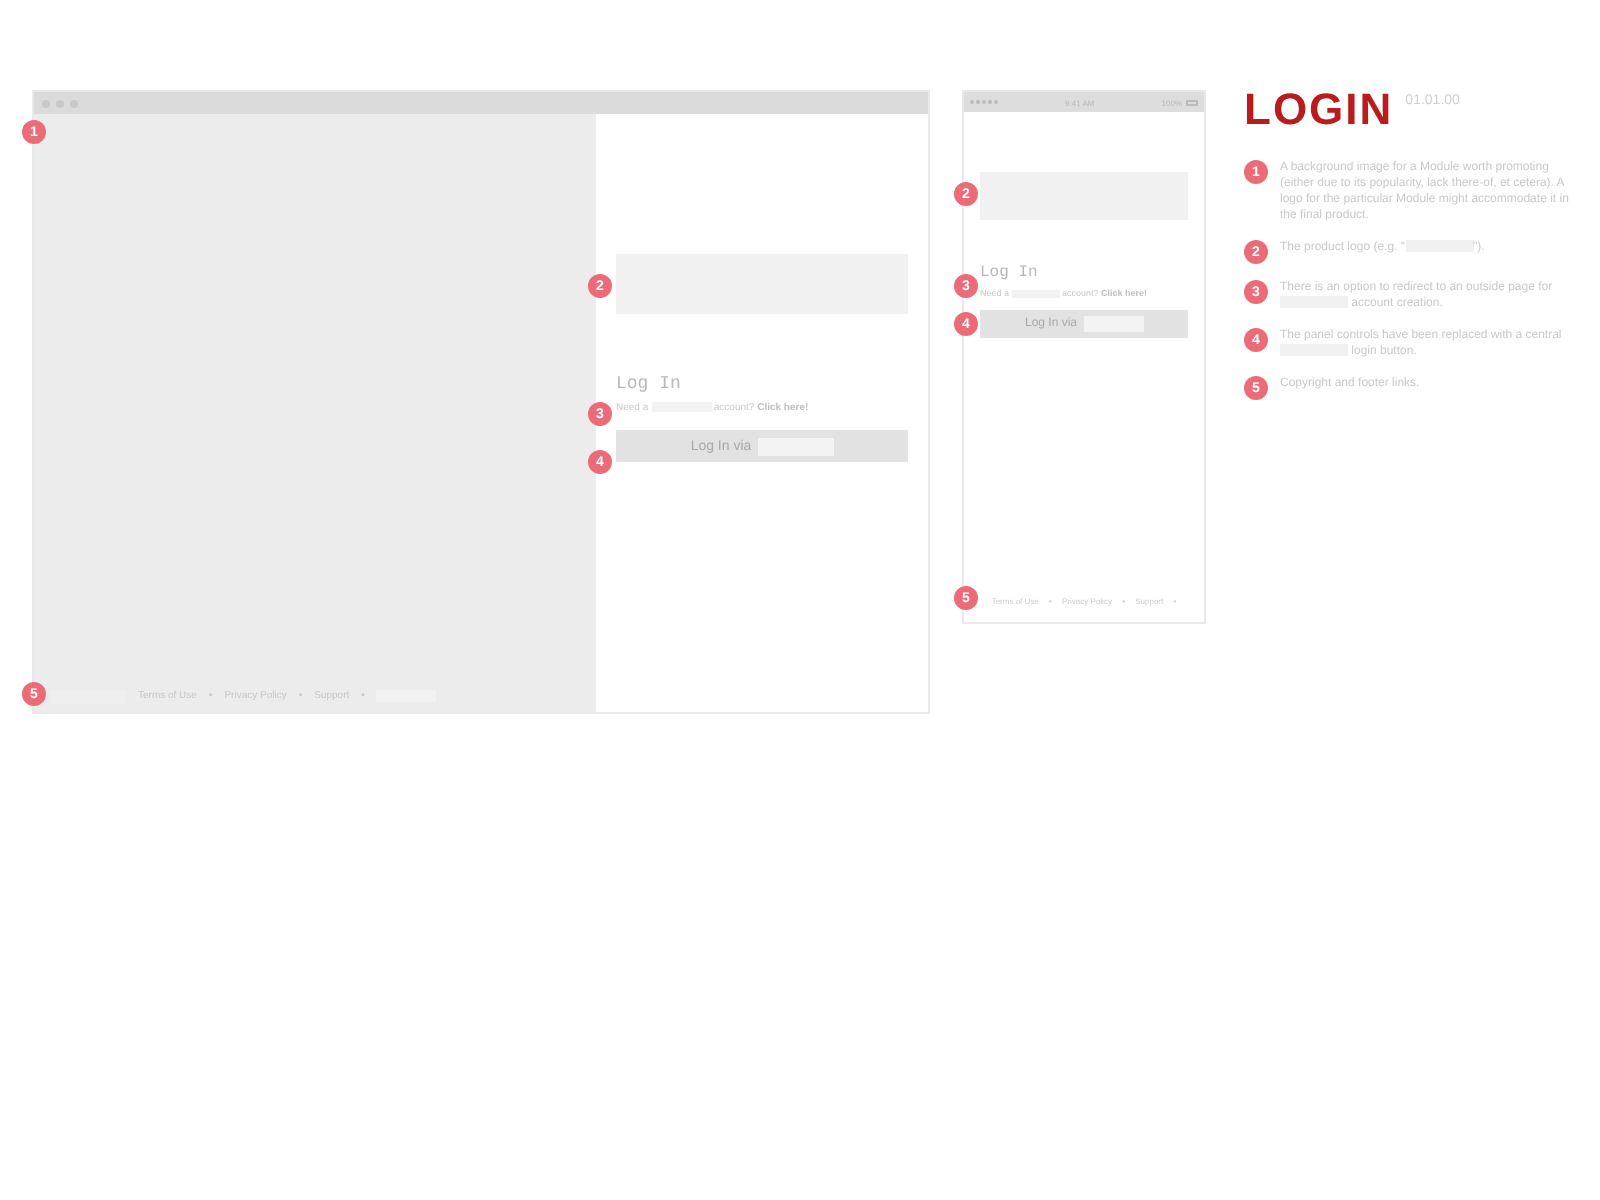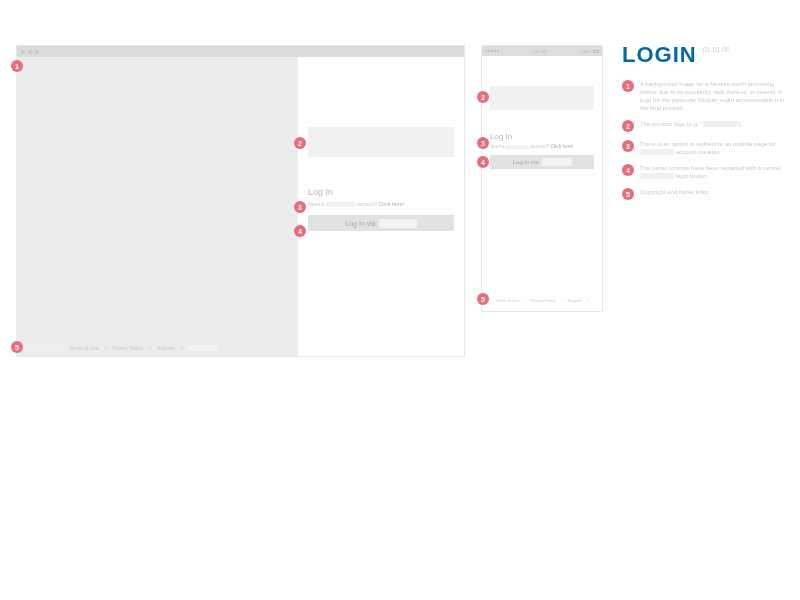--- a/index.html
+++ b/index.html
@@ -54,20 +54,21 @@
   }
   .logo-block {
     height: 30px;
     background: #f1f1f1;
     margin-bottom: 30px;
   }
   .login-heading {
     font-size: 9px;
     color: #b8b8b8;
     margin-bottom: 4px;
+    font-family: Liberation Mono, monospace;
   }
   .need-line {
     font-size: 5px;
     color: #c9c9c9;
     margin-bottom: 8px;
   }
   .need-line .strong {
     color: #bfbfbf;
     font-weight: 600;
   }
@@ -201,21 +202,21 @@
   }
   .notes .title-row {
     display: flex;
     align-items: baseline;
     gap: 6px;
     margin-bottom: 12px;
   }
   .notes .title {
     font-size: 22px;
     font-weight: 600;
-    color: #0369a1;
+    color: #b91c1c;
     letter-spacing: 1px;
   }
   .notes .ver {
     font-size: 7px;
     color: #cfcfcf;
     position: relative;
     top: -10px;
   }
   .note-item {
     display: flex;

